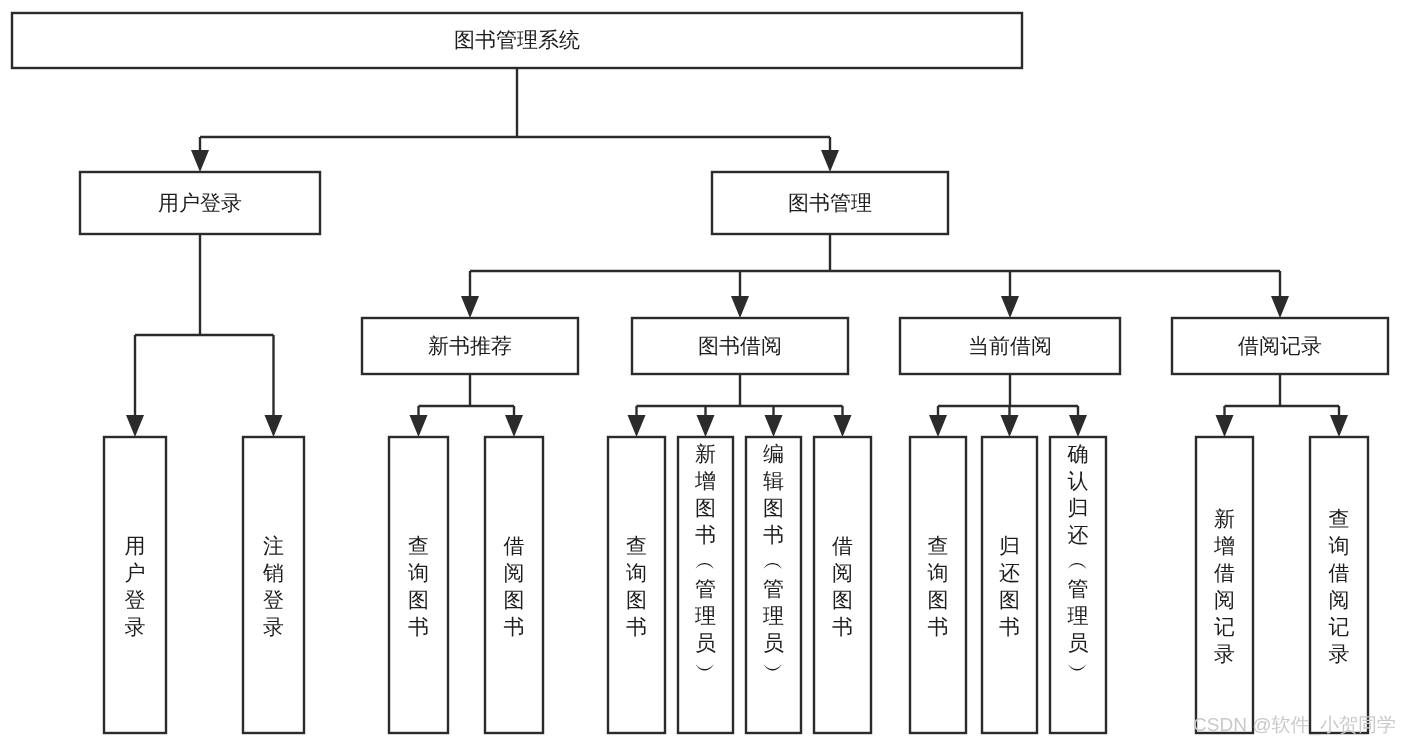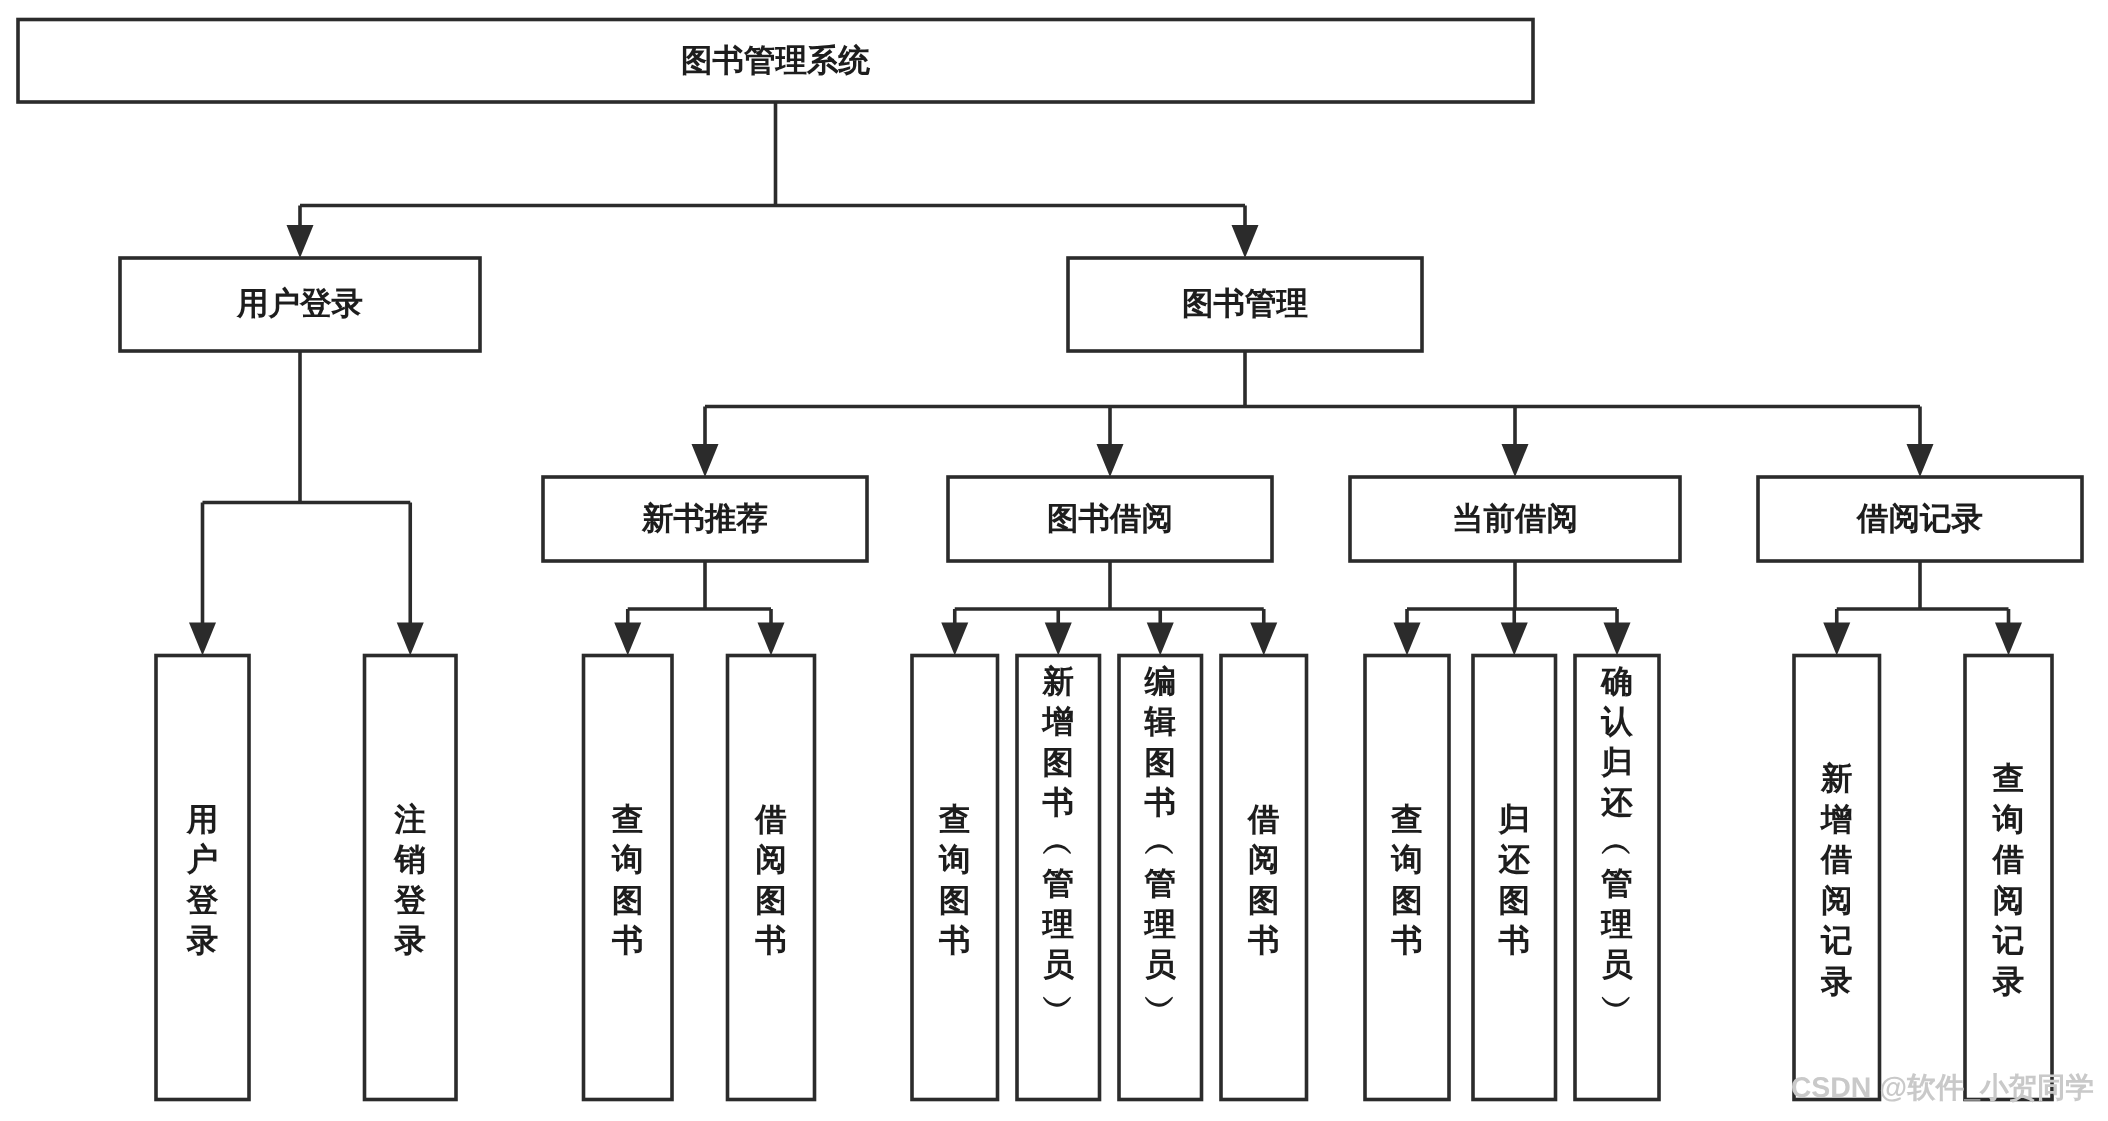--- a/index.html
+++ b/index.html
@@ -12,21 +12,20 @@
     font-family: "Liberation Sans", "DejaVu Sans", sans-serif;
     width: 1405px;
     height: 747px;
     overflow: hidden;
   }
   #diagram-root {
     position: relative;
     width: 1387px;
     height: 747px;
     background: #ffffff;
-    font-weight: bold;
   }
   svg#flowchart {
     position: absolute;
     top: 0;
     left: 0;
     width: 1405px;
     height: 747px;
     display: block;
   }
   .node-box {

